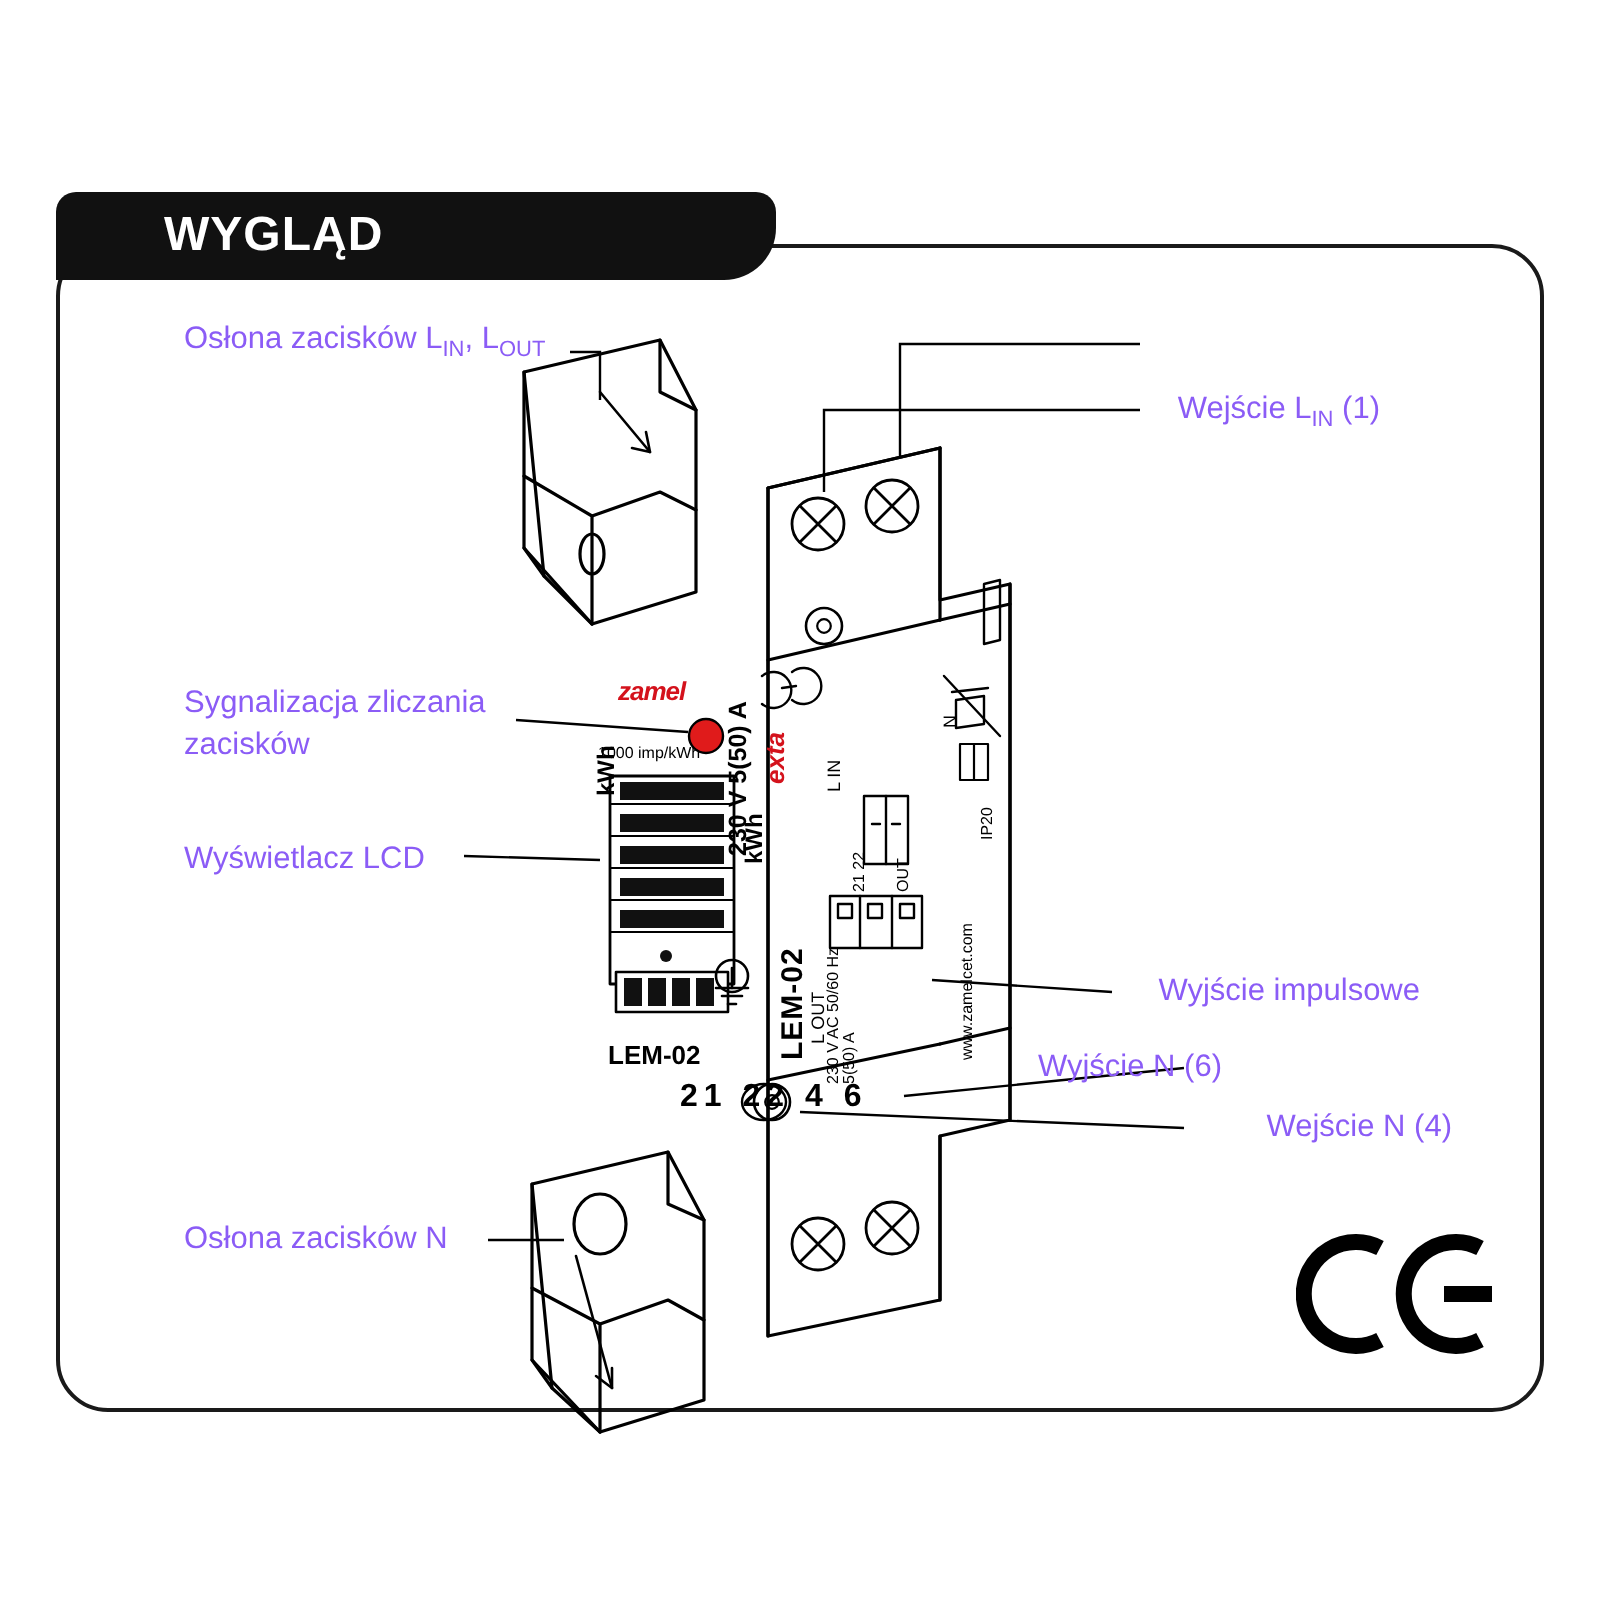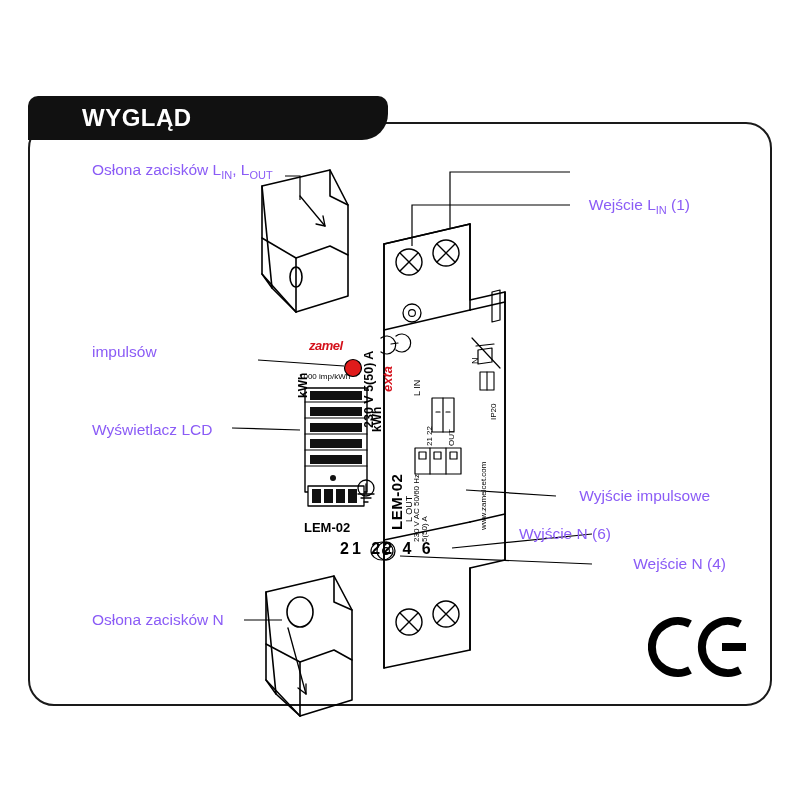--- a/index.html
+++ b/index.html
@@ -289,21 +289,22 @@
   <div class="tiny" style="left:447px; top:446px; transform:rotate(-90deg); transform-origin:left top; font-size:8px;">OUT</div>
   <div class="tiny" style="left:425px; top:446px; transform:rotate(-90deg); transform-origin:left top; font-size:8px;">21  22</div>
 
   <div class="device-label" style="left:340px; top:540px; font-size:16px; font-weight:bold; letter-spacing:3px;">21  22   4   6</div>
 
   <div class="callout" style="left:92px; top:160px;">
     <span>Osłona zacisków L</span><span class="sub">IN</span><span>, L</span><span class="sub">OUT</span>
   </div>
 
   <div class="callout" style="left:92px; top:342px;">
-    <div>impulsów</div>
+    <div>Sygnalizacja zliczania</div>
+    <div>zacisków</div>
   </div>
 
   <div class="callout" style="left:92px; top:420px;">Wyświetlacz LCD</div>
 
   <div class="callout" style="left:92px; top:610px;">Osłona zacisków N</div>
 
 
   <div class="callout right" style="left:420px; width:270px; top:195px;">
     <span>Wejście L</span><span class="sub">IN</span><span> (1)</span>
   </div>

